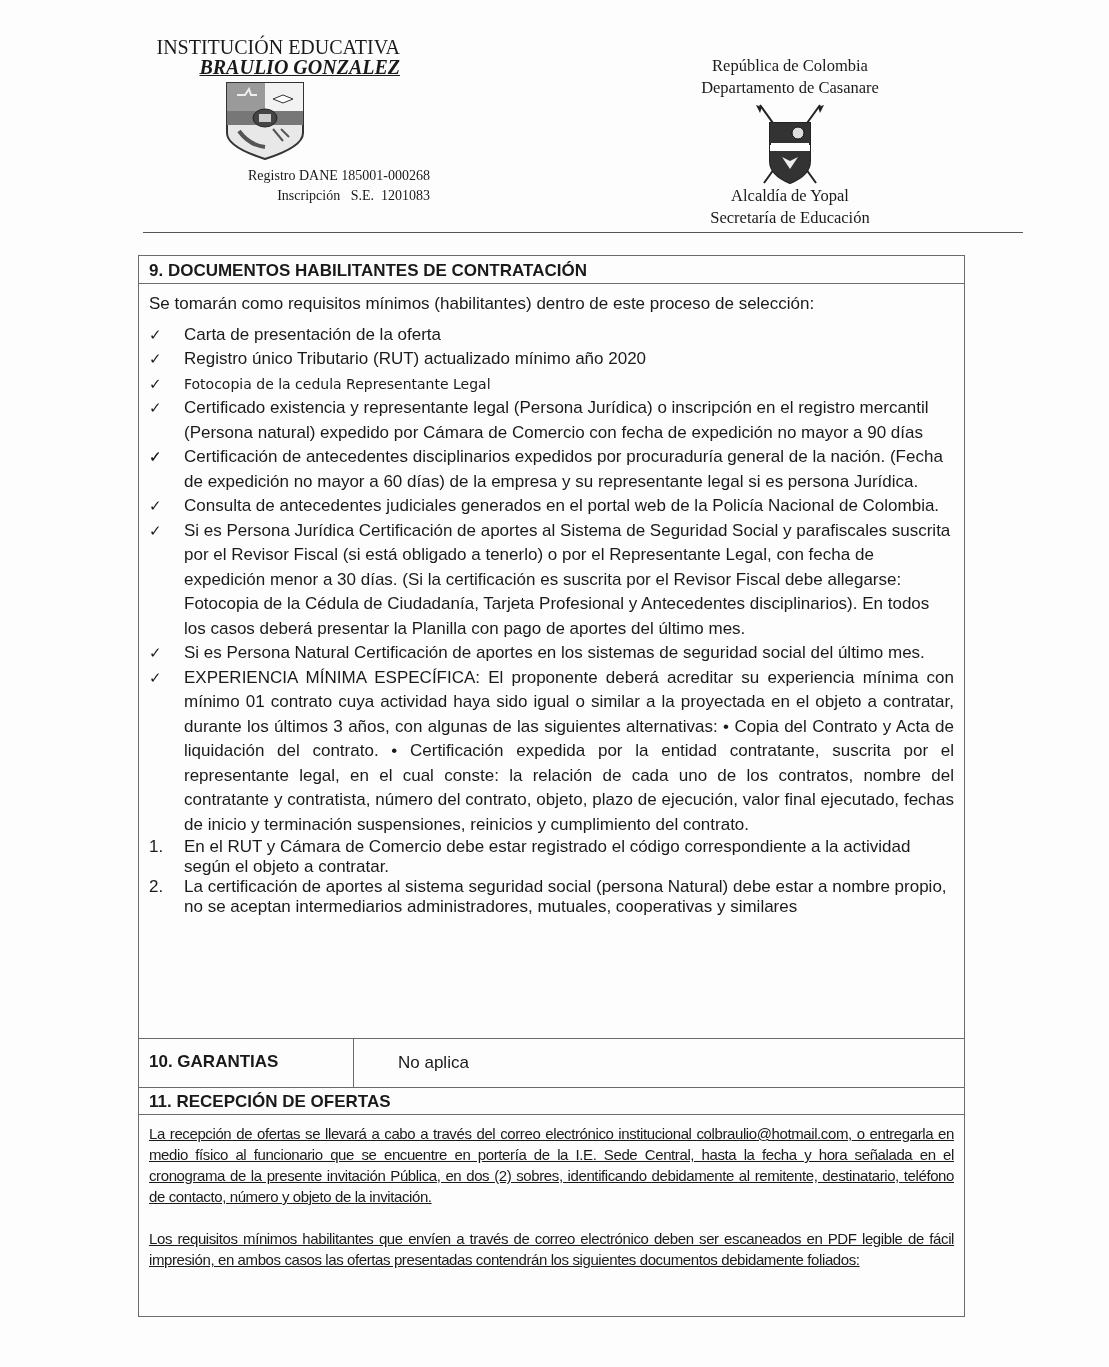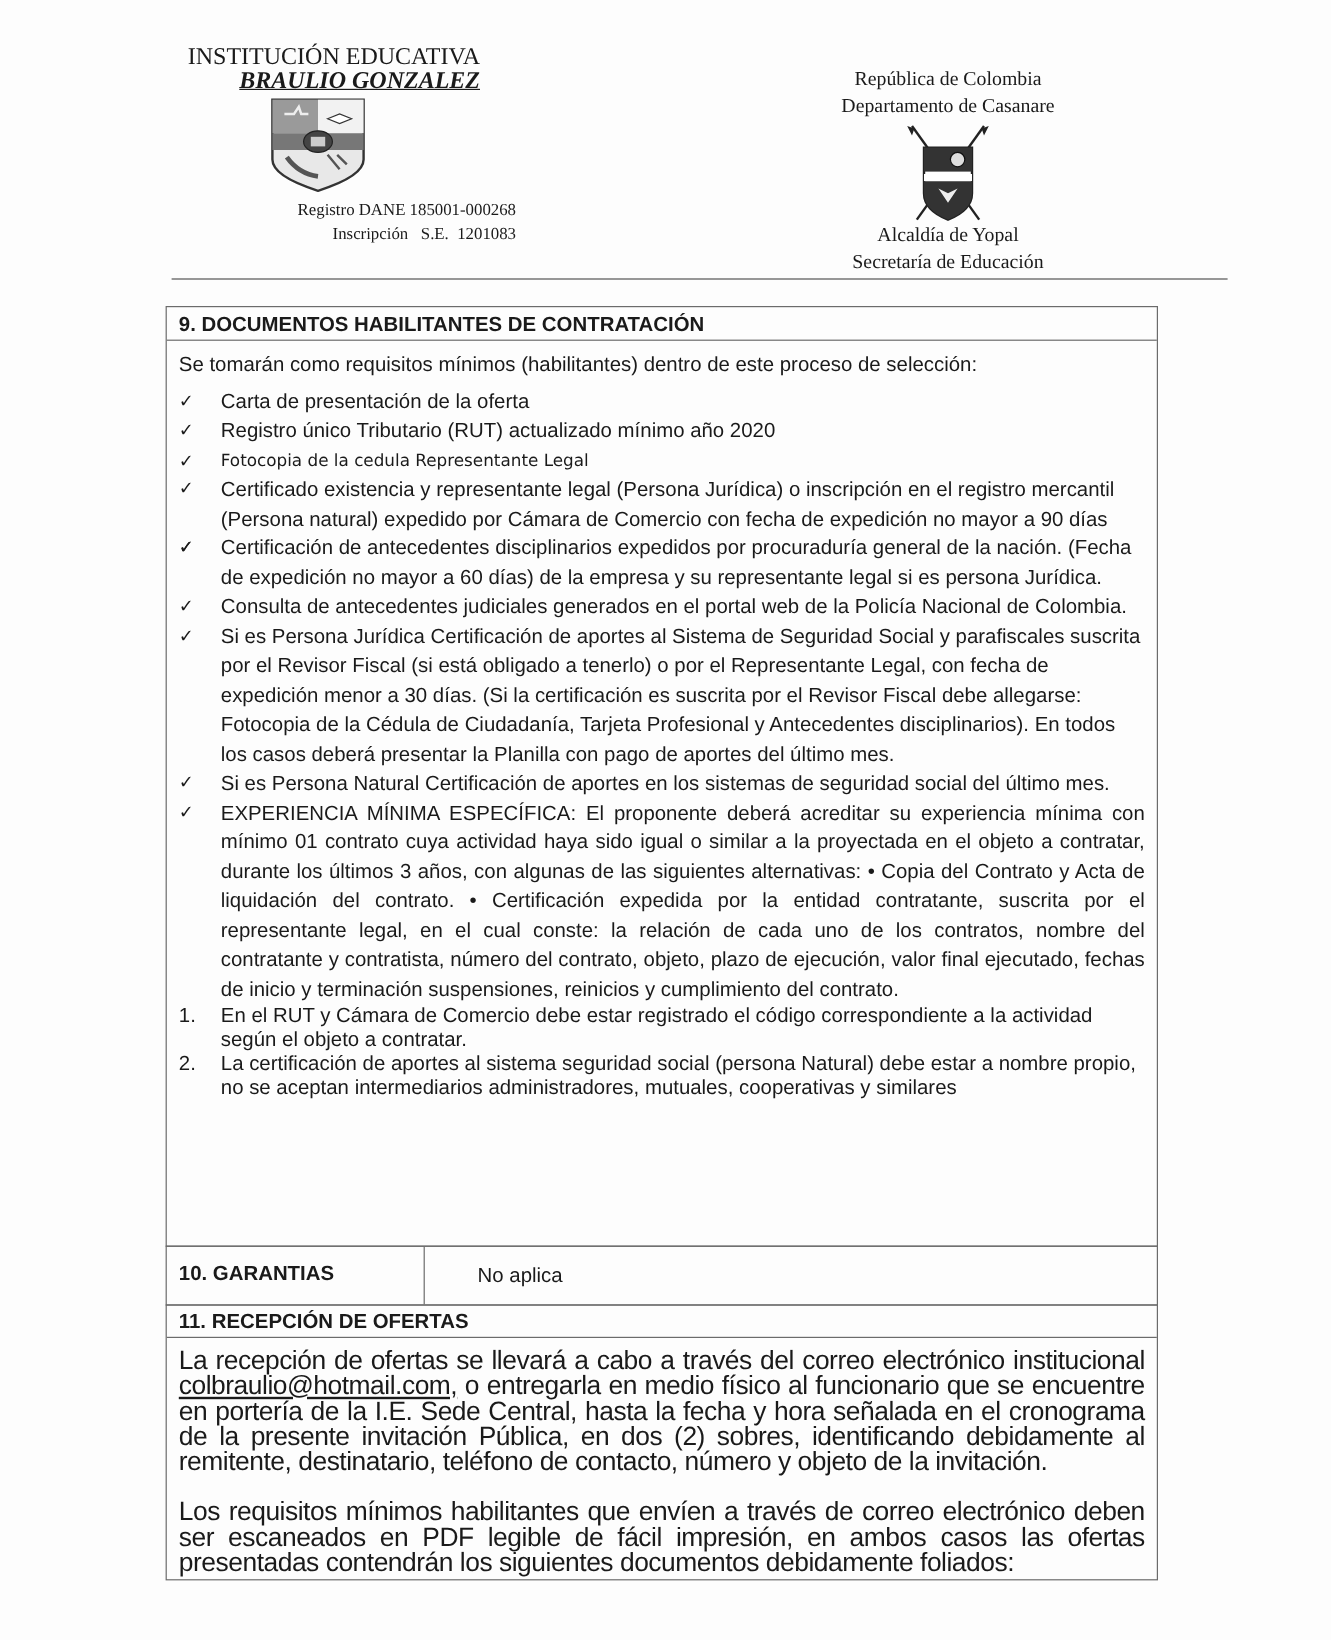--- a/index.html
+++ b/index.html
@@ -15,21 +15,21 @@
   .box { position:absolute; left:114px; width:827px; border:1px solid #6b6b6b; box-sizing:border-box;margin-left:24px; }
   .sec-title { font-weight:bold; font-size:17px; padding:4px 10px; }
   .p { font-size:17px; line-height:24.5px; }
   ul.check { list-style:none; margin:0; padding:0; }
   ul.check li { position:relative; padding-left:45px; padding-right:10px; font-size:17px; line-height:24.5px; }
   ul.check li .ck { position:absolute; left:10px; top:0; font-size:15px; }
   ul.check li.small { font-size:14px; font-family:"DejaVu Sans", sans-serif; }
   ol.nota { margin:0; padding:0; list-style:none; }
   ol.nota li { position:relative; padding-left:45px; font-size:17px; line-height:20px; padding-right:16px;}
   ol.nota li .n { position:absolute; left:10px; }
-  .condensed { font-family:"Liberation Sans Narrow","Liberation Sans", sans-serif; font-size:22px; line-height:21px; text-align:justify; letter-spacing:-0.4px; transform-origin:left; }
+  .condensed { font-family:"Liberation Sans Narrow","Liberation Sans", sans-serif; font-size:15px; line-height:21px; text-align:justify; letter-spacing:-0.4px; transform-origin:left;text-decoration:underline; }
 </style>
 </head>
 <body>
 
 <div class="hdr-left serif">
   <div>INSTITUCIÓN EDUCATIVA</div>
   <div class="bold-it">BRAULIO GONZALEZ</div>
   <div class="shield-left">
     <svg width="84" height="80" viewBox="0 0 84 80">
       <path d="M4 2 H80 V52 Q80 66 42 78 Q4 66 4 52 Z" fill="#e8e8e8" stroke="#333" stroke-width="2"></path>

